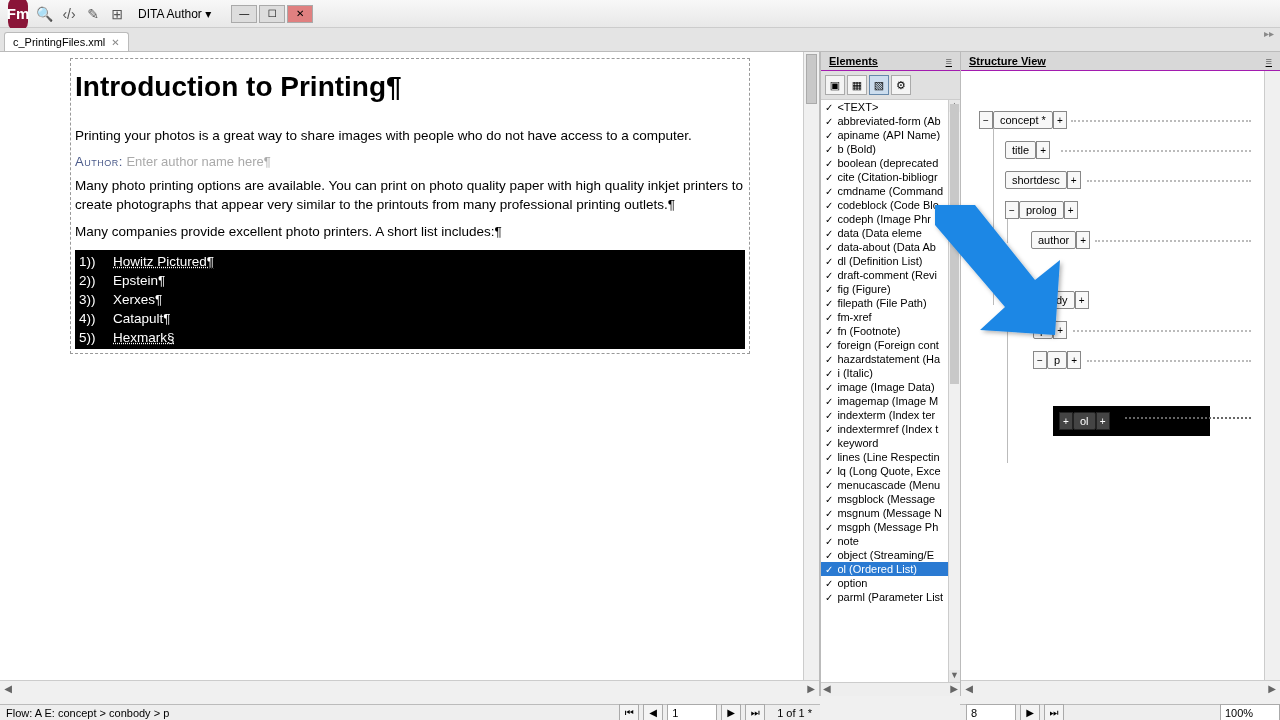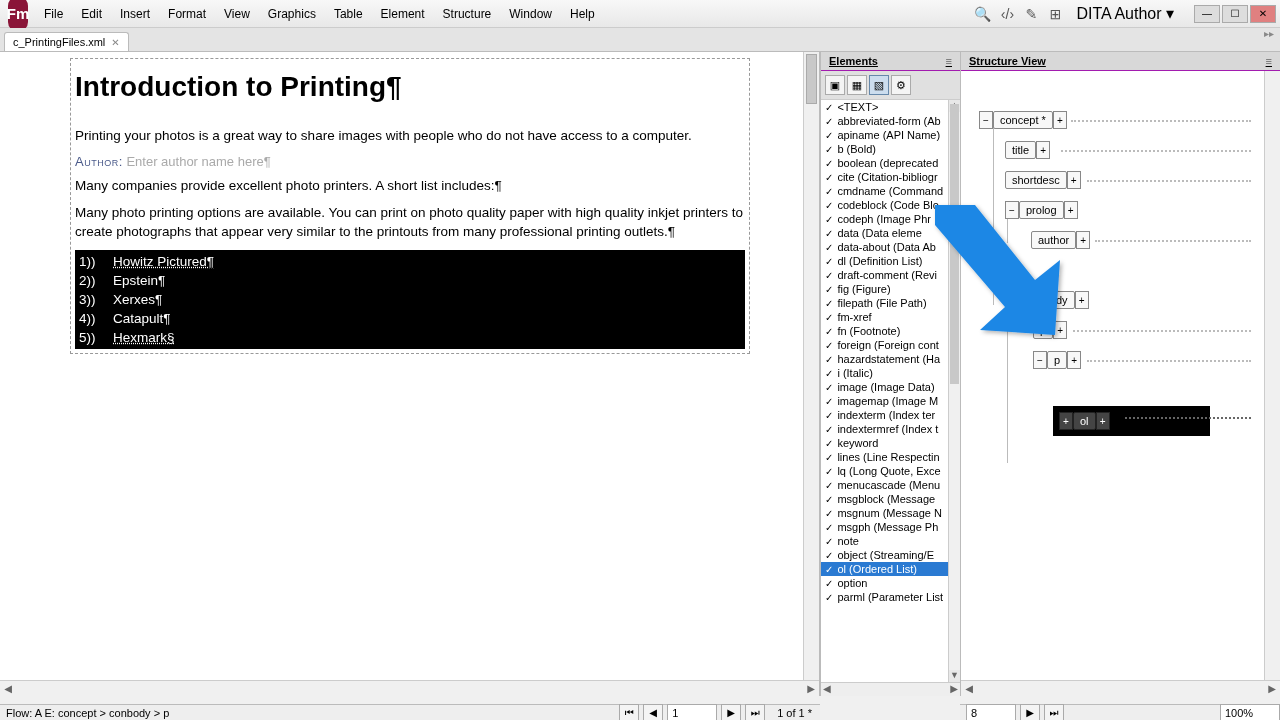--- a/index.html
+++ b/index.html
@@ -5,21 +5,21 @@
 * { box-sizing: border-box; margin: 0; padding: 0; font-family: "Segoe UI", Tahoma, sans-serif; }
 body { width: 1280px; height: 720px; overflow: hidden; background: #f0f0f0; position: relative; }
 
 
 .titlebar { height: 28px; background: linear-gradient(#f8f8f8,#e8e8e8); display: flex; align-items: center; border-bottom: 1px solid #ccc; }
 .app-icon { width: 20px; height: 36px; background: #8a1538; margin: 0 8px; border-radius: 10px; color: #fff; font-size: 15px; display:flex;align-items:center;justify-content:center;font-weight:bold; }
 .menubar { display: flex; gap: 2px; flex: 1; }
 .menubar span { padding: 4px 8px; font-size: 12px; cursor: default; }
 .right-tools { display: flex; align-items: center; gap: 6px; padding-right: 4px; }
 .right-tools .ico { width: 18px; height: 18px; display:flex;align-items:center;justify-content:center; font-size:14px; color:#555; }
-.workspace-dd { font-size: 16px; padding: 2px 6px; }
+.workspace-dd { font-size: 12px; padding: 2px 6px; }
 .winbtns { display: flex; gap: 2px; margin-left: 8px; }
 .winbtn { width: 26px; height: 18px; background: #ddd; border: 1px solid #aaa; font-size: 10px; display:flex;align-items:center;justify-content:center; }
 .winbtn.close { background: #e08080; }
 
 
 .tabbar { height: 24px; background: #e4e4e4; display: flex; align-items: flex-end; padding-left: 4px; border-bottom: 1px solid #bbb; position: relative; }
 .tabbar .grip { position:absolute; right:6px; top:0; font-size:10px; color:#888; }
 .filetab { background: #fff; border: 1px solid #bbb; border-bottom: none; padding: 3px 8px; font-size: 11px; display: flex; align-items: center; gap: 6px; border-radius: 3px 3px 0 0; }
 .filetab .x { color: #888; font-size: 10px; cursor: pointer; }
 
@@ -85,33 +85,20 @@
 .pager { display:flex; align-items:center; gap:4px; }
 .pager .pbtn { width:20px; height:18px; border:1px solid #aaa; background:#f4f4f4; display:flex;align-items:center;justify-content:center; font-size:10px; }
 .pager input { width:50px; height:18px; border:1px solid #aaa; padding:0 4px; font-size:11px; }
 .zoom input { width:60px; height:18px; border:1px solid #aaa; padding:0 4px; font-size:11px; }
 </style>
 </head>
 <body>
 
 <div class="titlebar">
   <div class="app-icon">Fm</div>
-  <div class="menubar">
-    <span>File</span>
-    <span>Edit</span>
-    <span>Insert</span>
-    <span>Format</span>
-    <span>View</span>
-    <span>Graphics</span>
-    <span>Table</span>
-    <span>Element</span>
-    <span>Structure</span>
-    <span>Window</span>
-    <span>Help</span>
-  </div>
   <div class="right-tools">
     <div class="ico">🔍</div>
     <div class="ico">‹/›</div>
     <div class="ico">✎</div>
     <div class="ico">⊞</div>
     <div class="workspace-dd">
       <span>DITA Author</span>
       <span>▾</span>
     </div>
     <div class="winbtns">
@@ -134,22 +121,22 @@
 
   <div class="doc-area">
     <div class="doc-scroll">
       <div class="doc-page">
         <div class="doc-title">Introduction to Printing¶</div>
         <div class="doc-para">Printing your photos is a great way to share images with people who do not have access to a computer.</div>
         <div class="author-line">
           <span class="author-label">Author:</span>
           <span class="author-ph">Enter author name here¶</span>
         </div>
+        <div class="doc-para">Many photo printing options are available. You can print on photo quality paper with high quality inkjet printers to create photographs that appear very similar to the printouts from many professional printing outlets.¶</div>
         <div class="doc-para">Many companies provide excellent photo printers. A short list includes:¶</div>
-        <div class="doc-para">Many photo printing options are available. You can print on photo quality paper with high quality inkjet printers to create photographs that appear very similar to the printouts from many professional printing outlets.¶</div>
         <div class="selblock">
           <div class="row">
               <span class="num">1))</span>
               <span class="underline-w">Howitz Pictured¶</span>
             </div>
           <div class="row">
               <span class="num">2))</span>
               <span>Epstein¶</span>
             </div>
           <div class="row">

